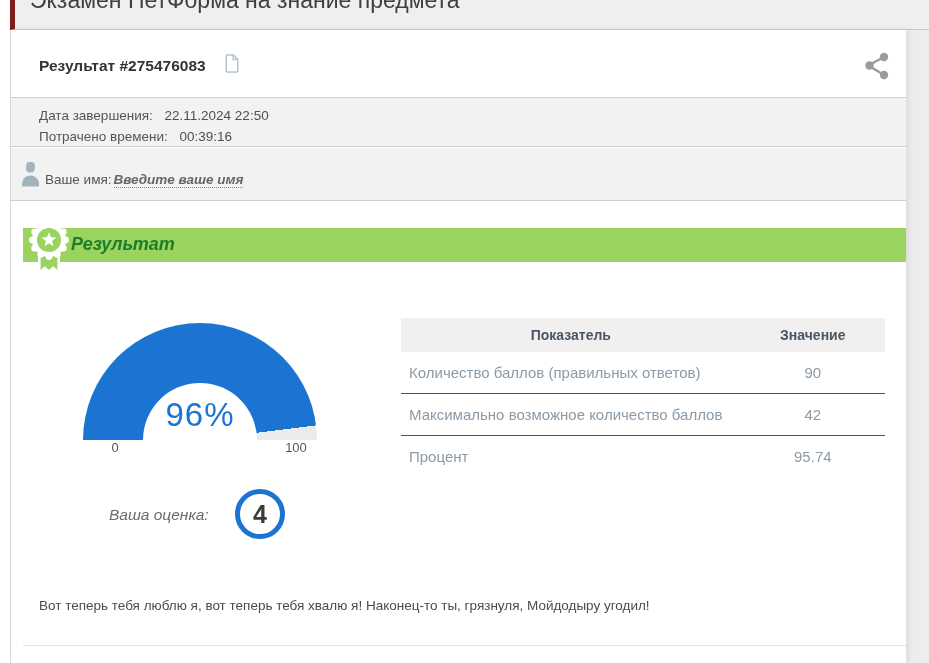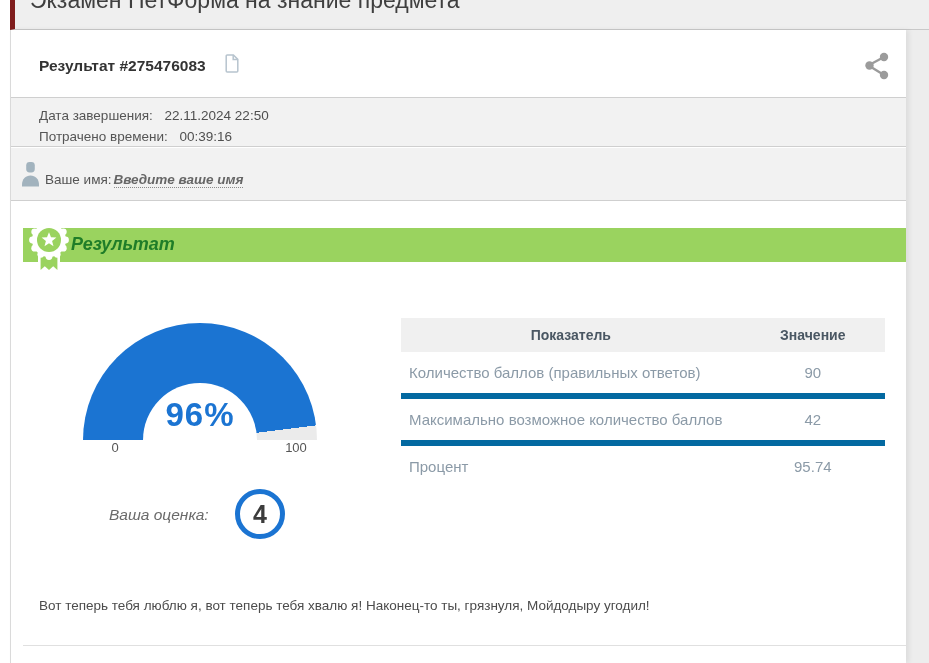--- a/index.html
+++ b/index.html
@@ -64,42 +64,42 @@
   .badge-icon{position:absolute;left:14px;top:188px;width:48px;height:62px;}
   
   .gauge-wrap{position:absolute;left:72px;top:293px;width:234px;height:118px;overflow:hidden;}
   .gauge-arc{width:234px;height:234px;border-radius:50%;}
   .gauge-hole{
     position:absolute;left:60px;top:60px;width:114px;height:114px;border-radius:50%;
     background:#ffffff;
   }
   .gauge-value{
     position:absolute;left:0;top:73px;width:234px;text-align:center;
-    font-size:33px;font-weight:bold;color:#1b74d2;letter-spacing:1px;
+    font-size:33px;font-weight:normal;color:#1b74d2;letter-spacing:1px;
   }
   .gauge-min{position:absolute;left:86px;top:410px;width:36px;text-align:center;font-size:13px;color:#555555;}
   .gauge-max{position:absolute;left:263px;top:410px;width:44px;text-align:center;font-size:13px;color:#555555;}
   
   .grade-label{position:absolute;left:98px;top:476px;font-size:15.5px;font-style:italic;color:#6a6a6a;}
   .grade-circle{
     position:absolute;left:224px;top:459px;width:40px;height:40px;border-radius:50%;
     border:5px solid #1b74d2;background:#ffffff;
     display:flex;align-items:center;justify-content:center;
     font-size:25px;font-weight:bold;color:#3c3c3c;
   }
   
   .results-table{position:absolute;left:390px;top:288px;width:484px;border-collapse:collapse;}
   .results-table th{
     background:#f0f0f0;height:34px;font-size:14px;font-weight:bold;color:#4a5763;
     text-align:center;padding:0 18px;
   }
   .results-table td{
     height:41px;font-size:15px;color:#8b9aa7;padding:0 6px;
   }
-  .results-table tr.sep td{border-bottom:6px solid #0369a1;margin-left:22px;}
+  .results-table tr.sep td{border-bottom:1px solid #0369a1;margin-left:22px;}
   .col-label{width:364px;text-align:left;}
   .col-value{width:120px;text-align:center;}
   td.col-label{padding-left:8px;}
   
   .feedback{position:absolute;left:28px;top:568px;font-size:13.5px;color:#4c4c4c;}
   .divider{position:absolute;left:12px;top:615px;width:883px;height:0;border-top:1px solid #e0e0e0;}
 </style>
 </head>
 <body>
 

